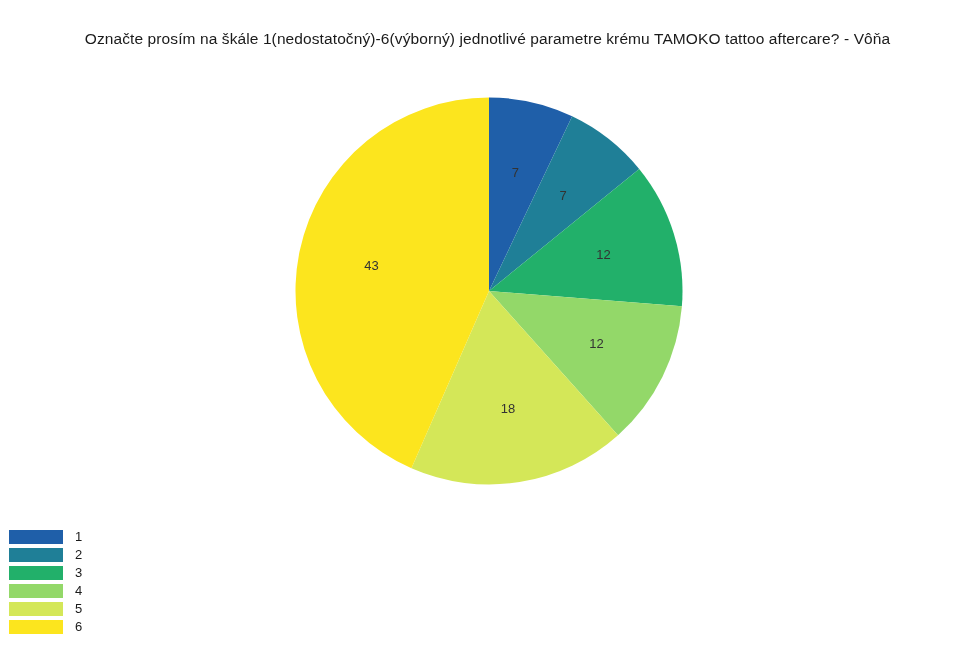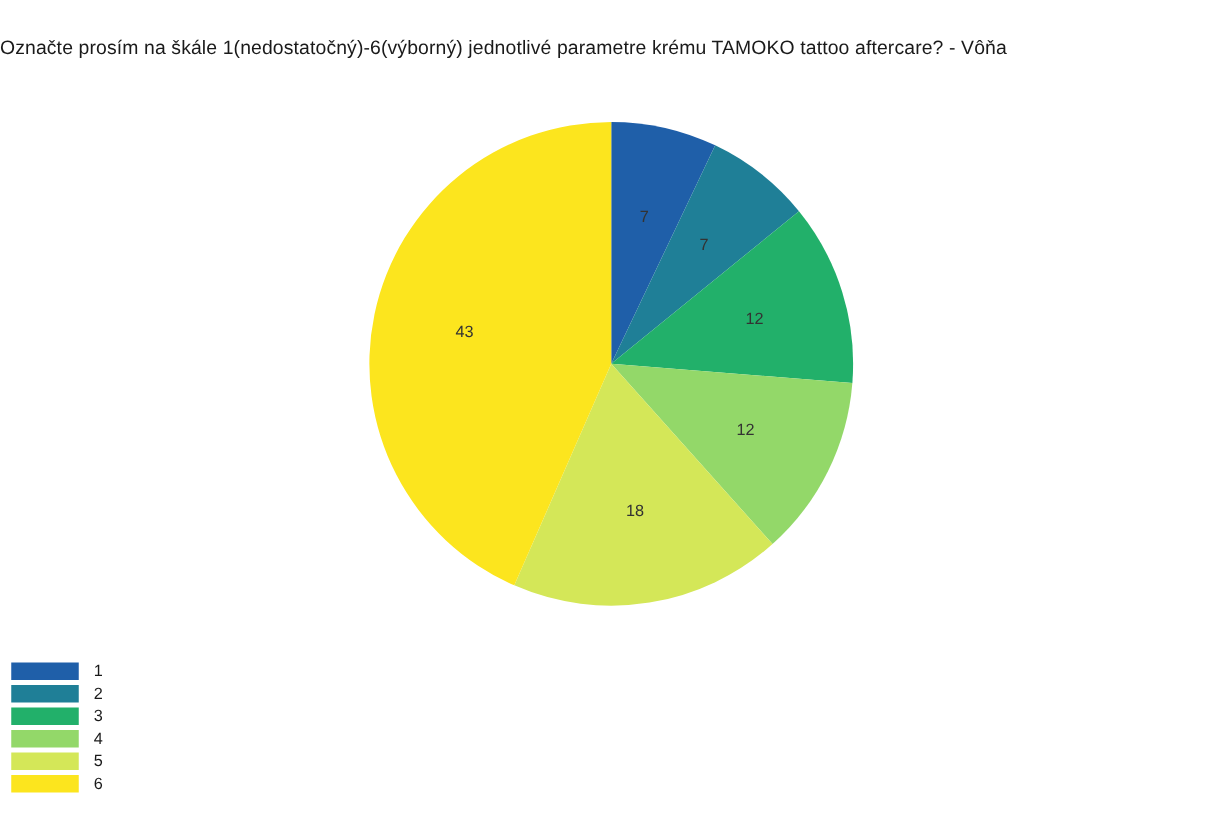--- a/index.html
+++ b/index.html
@@ -18,20 +18,21 @@
     position: absolute;
     left: 0; top: 0;
     width: 975px;
     height: 650px;
   }
   #chart-title {
     position: absolute;
     left: 0;
     top: 28px;
     width: 975px;
+    text-align: center;
     font-size: 15.5px;
     line-height: 22px;
     color: #1a1a1a;
     font-family: "Liberation Sans", sans-serif;
     white-space: pre-line;
     letter-spacing: 0.1px;
   }
   #pie-wrap {
     position: absolute;
     left: 295px;

